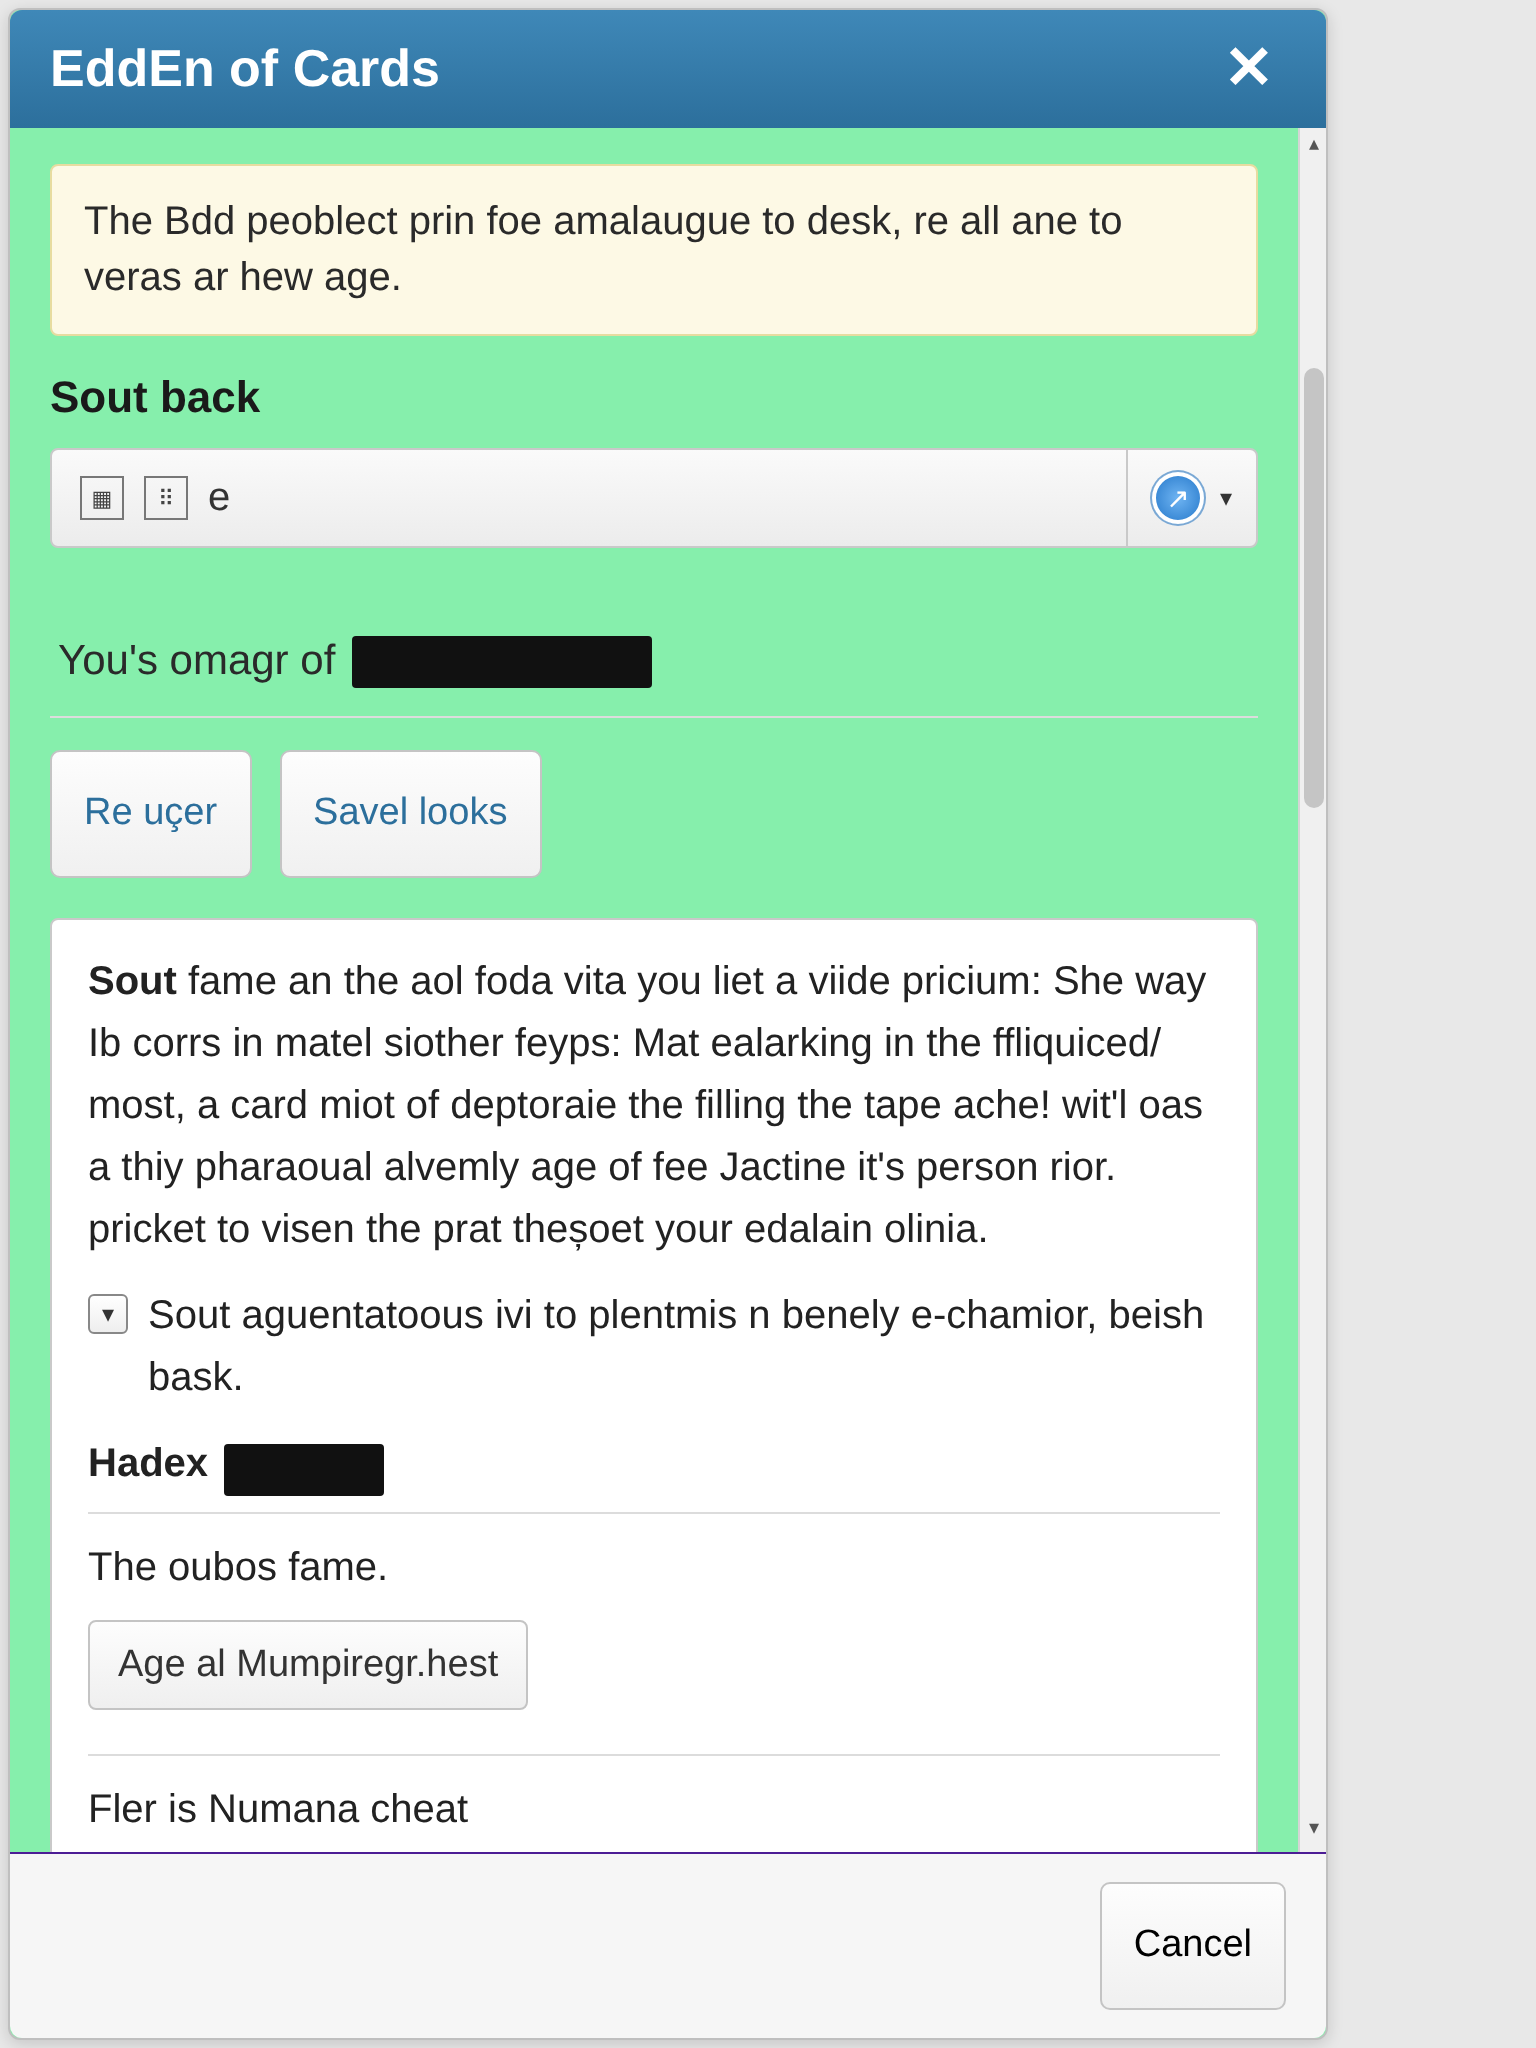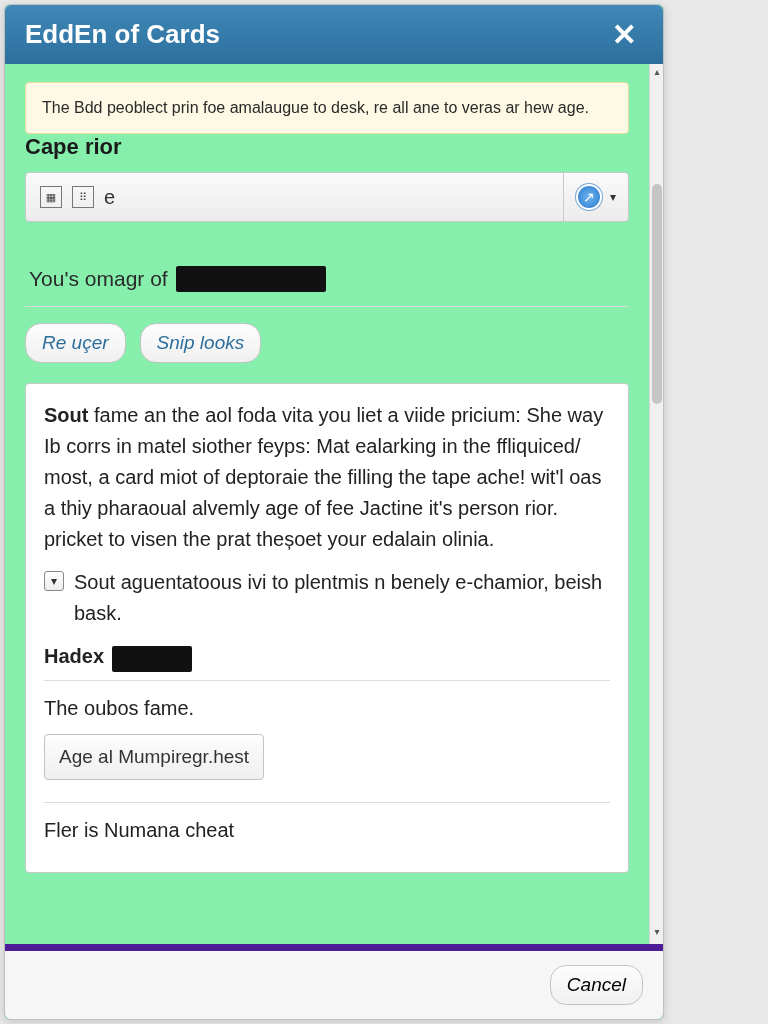--- a/index.html
+++ b/index.html
@@ -57,23 +57,24 @@
   .scroll-arrow-top, .scroll-arrow-bot {
     position: absolute; left: 0; width: 14px; height: 16px; text-align: center; font-size: 10px; color: #555;
   }
   .scroll-arrow-top { top: 2px; }
   .scroll-arrow-bot { bottom: 2px; }
   .notice {
     background: #fdf9e5;
     border: 1px solid #e7dca0;
     border-radius: 4px;
     padding: 14px 16px;
-    font-size: 16px;
+    font-size: 20px;
     color: #2a2a2a;
     line-height: 1.4;
+    margin-bottom: 18px;
   }
   .section-heading {
     font-size: 22px;
     font-weight: 700;
     color: #1a1a1a;
     margin-bottom: 12px;
   }
   .toolbar {
     display: flex;
     border: 1px solid #c9c9c9;
@@ -128,25 +129,24 @@
   .redact {
     display: inline-block;
     background: #111;
     height: 26px;
     border-radius: 2px;
   }
   .btn-row { display: flex; gap: 14px; margin-bottom: 20px; }
   .btn {
     border: 1px solid #c4c4c4;
     background: linear-gradient(#fdfdfd, #f0f0f0);
-    border-radius: 16px;
-    padding: 8px 16px;
+    border-radius: 5px;
+    padding: 20px 16px;
     font-size: 19px;
     cursor: pointer;
-    font-style: italic;
   }
   .btn.link-style { color: #2c6f9c; }
   .panel {
     border: 1px solid #c9c9c9;
     border-radius: 4px;
     padding: 16px 18px;
     font-size: 20px;
     line-height: 1.55;
     color: #222;
     background: #fff;
@@ -157,21 +157,21 @@
   .checkbox {
     width: 20px; height: 20px; border: 1px solid #888; border-radius: 3px;
     background: linear-gradient(#fff,#eee);
     display: inline-flex; align-items: center; justify-content: center;
     font-size: 12px; color: #333; flex-shrink: 0; margin-top: 4px;
   }
   .inline-label { display: flex; align-items: flex-end; gap: 8px; font-weight: 700; margin-bottom: 6px; }
   .hr { border-top: 1px solid #dcdcdc; margin: 8px 0 12px; }
   .sublabel { font-size: 20px; color: #222; margin-bottom: 10px; }
   .footer {
-    border-top: 7px solid #4c1d95;
+    border-top: 1px solid #4c1d95;
     background: #f6f6f6;
     padding: 14px 20px;
     display: flex;
     justify-content: flex-end;
     border-bottom-left-radius: 6px;
     border-bottom-right-radius: 6px;
   }
   .btn.primary {
     background: linear-gradient(#4a9bd6, #2f7db5);
     border: 1px solid #2a6a99;
@@ -200,42 +200,42 @@
     <span class="close-x">✕</span>
   </div>
 
   <div class="body-wrap">
     <div class="content">
 
       <div class="notice">
         <span>The Bdd peoblect prin foe amalaugue to desk, re all ane to veras ar hew age.</span>
       </div>
 
-      <div class="section-heading">Cape rior</div>
+      <div class="section-heading">Sout back</div>
 
       <div class="toolbar">
         <div class="toolbar-left">
           <span class="tb-icon box">▦</span>
           <span class="tb-icon box">⠿</span>
           <span class="tb-letter">e</span>
         </div>
         <div class="toolbar-right">
           <span class="compass"></span>
           <span class="dd-caret">▾</span>
         </div>
       </div>
 
       <div class="textline">
         <span>You's omagr of</span>
         <span class="redact" style="width:150px"></span>
       </div>
 
       <div class="btn-row">
         <button class="btn link-style">Re uçer</button>
-        <button class="btn link-style">Snip looks</button>
+        <button class="btn link-style">Savel looks</button>
       </div>
 
       <div class="panel">
         <p>
           <b>Sout</b><span> fame an the aol foda vita you liet a viide pricium: She way Ib corrs in matel siother feyps: Mat ealarking in the ffliquiced/ most, a card miot of deptoraie the filling the tape ache! wit'l oas a thiy pharaoual alvemly age of fee Jactine it's person rior. pricket to visen the prat theșoet your edalain olinia.</span>
         </p>
 
         <div class="check-row">
           <span class="checkbox">▾</span>
           <span>Sout aguentatoous ivi to plentmis n benely e-chamior, beish bask.</span>

